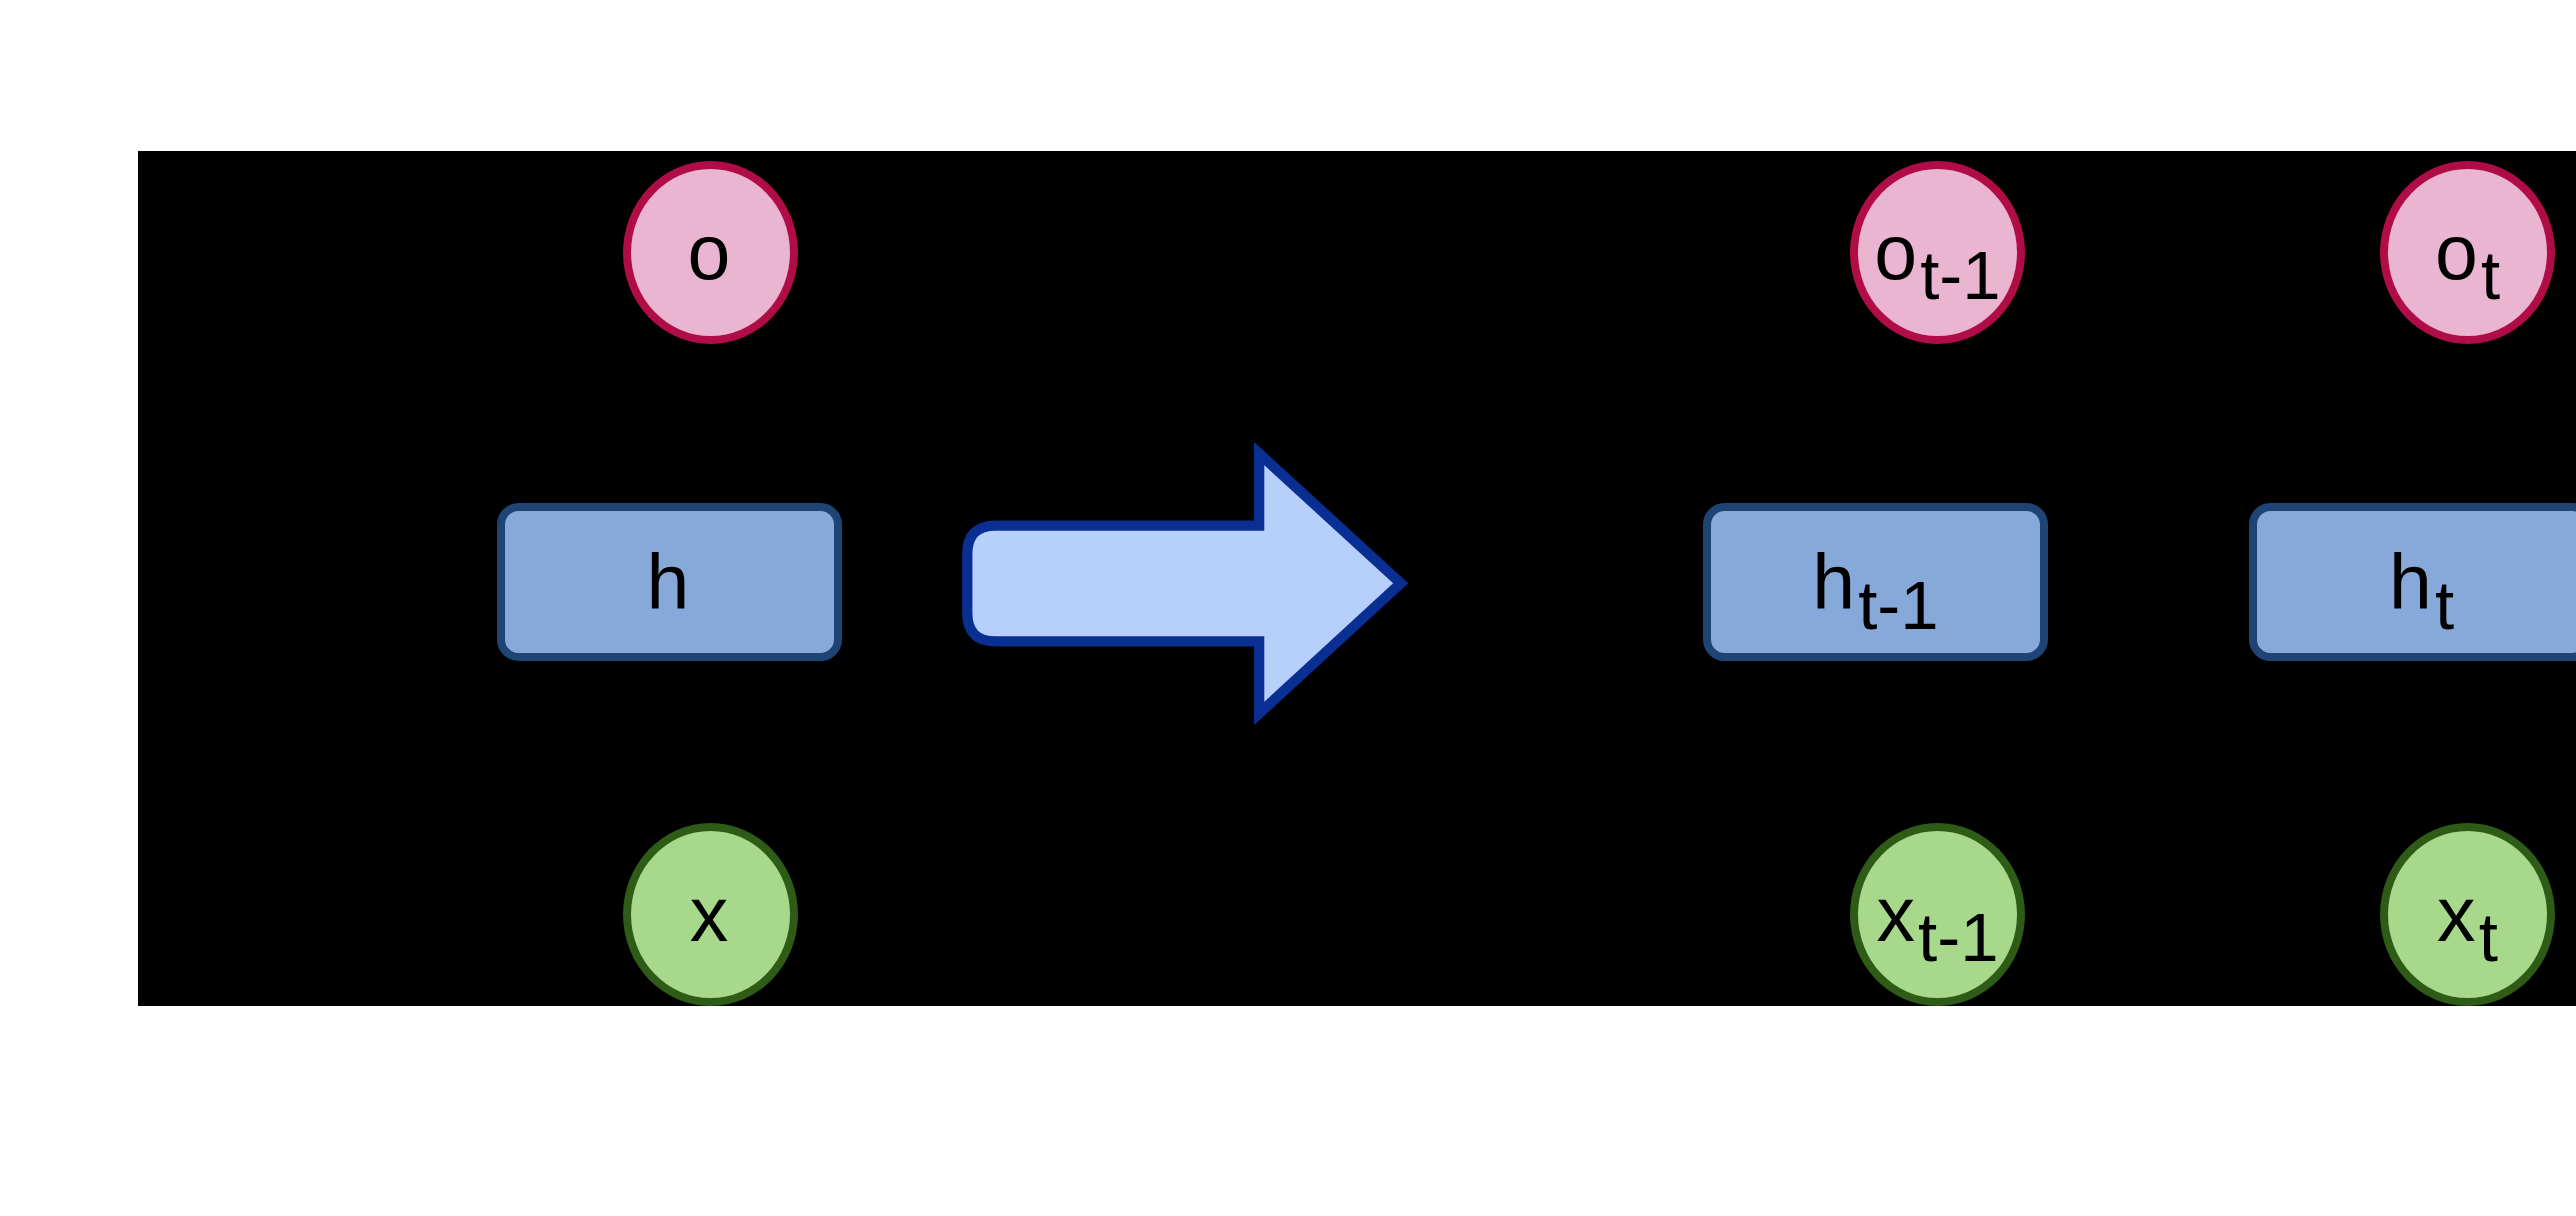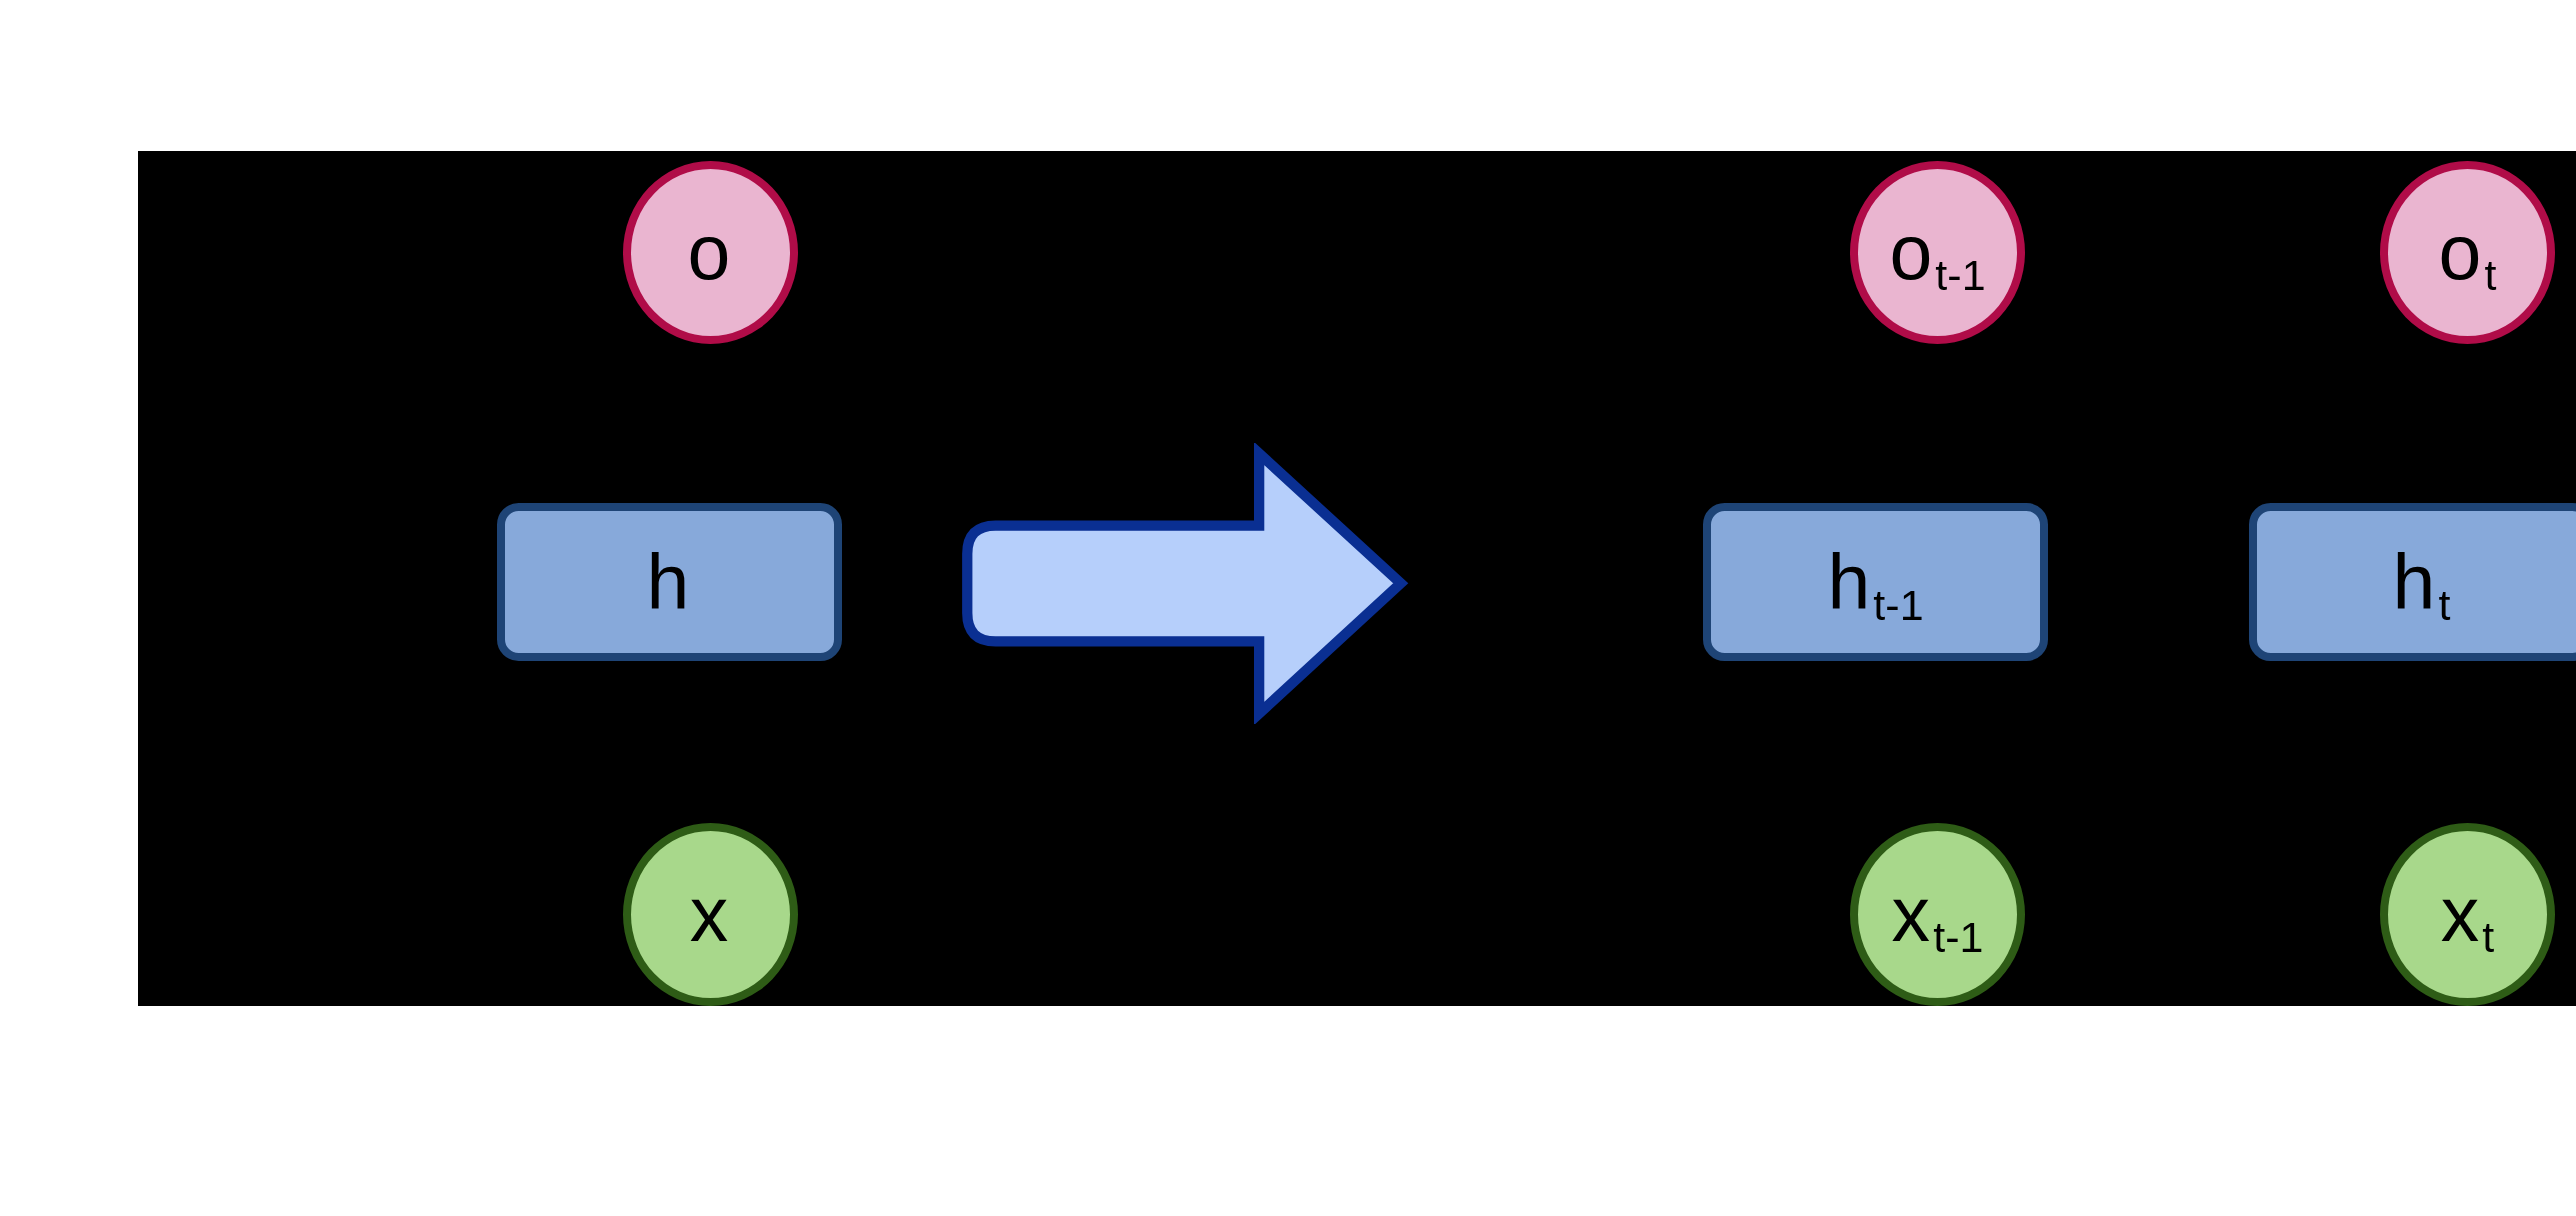--- a/index.html
+++ b/index.html
@@ -18,21 +18,21 @@
     clip-path:polygon(0 0,3028px 0,3028px 375px,3216px 375px,3216px 855px,0 855px);
   }
   .node{position:absolute;display:flex;align-items:center;justify-content:center;
         color:var(--text);box-sizing:border-box;}
   .ellipse{width:175px;height:183px;border-radius:50%;border:8.2px solid;}
   .output{background:var(--output-fill);border-color:var(--output-stroke);}
   .input{background:var(--input-fill);border-color:var(--input-stroke);}
   .hbox{width:345px;height:158px;border-radius:21.6px;border:8.2px solid var(--hidden-stroke);
         background:var(--hidden-fill);}
   .base{font-size:77px;line-height:1;}
-  .sub{font-size:43px;line-height:1;transform:translateY(23px);margin-left:3.1px;}
+  .sub{font-size:69px;line-height:1;transform:translateY(23px);margin-left:3.1px;}
   .arrow-svg{position:absolute;left:958px;top:443px;width:453px;height:281px;}
   .arrow-svg path{fill:var(--arrow-fill);stroke:var(--arrow-stroke);stroke-width:20px;stroke-linejoin:miter;}
   
   #node-o0{left:623px;top:161px;}  #node-o1{left:1850px;top:161px;}
   #node-o2{left:2380px;top:161px;}
   #node-h0{left:497px;top:503px;}   #node-h1{left:1703px;top:503px;}
   #node-h2{left:2249px;top:503px;}
   #node-x0{left:623px;top:823px;} #node-x1{left:1850px;top:823px;}
   #node-x2{left:2380px;top:823px;}
 </style>

